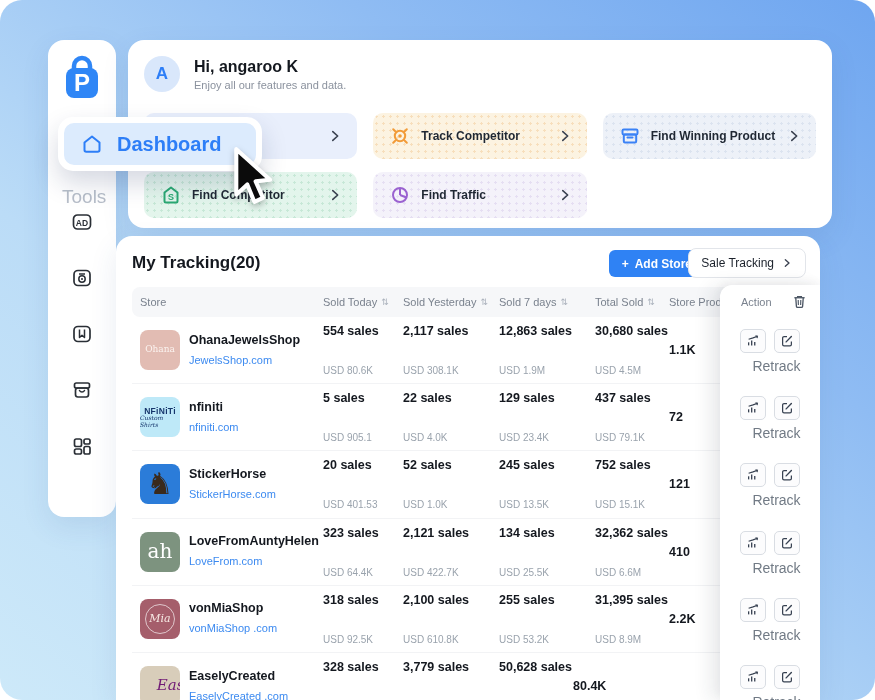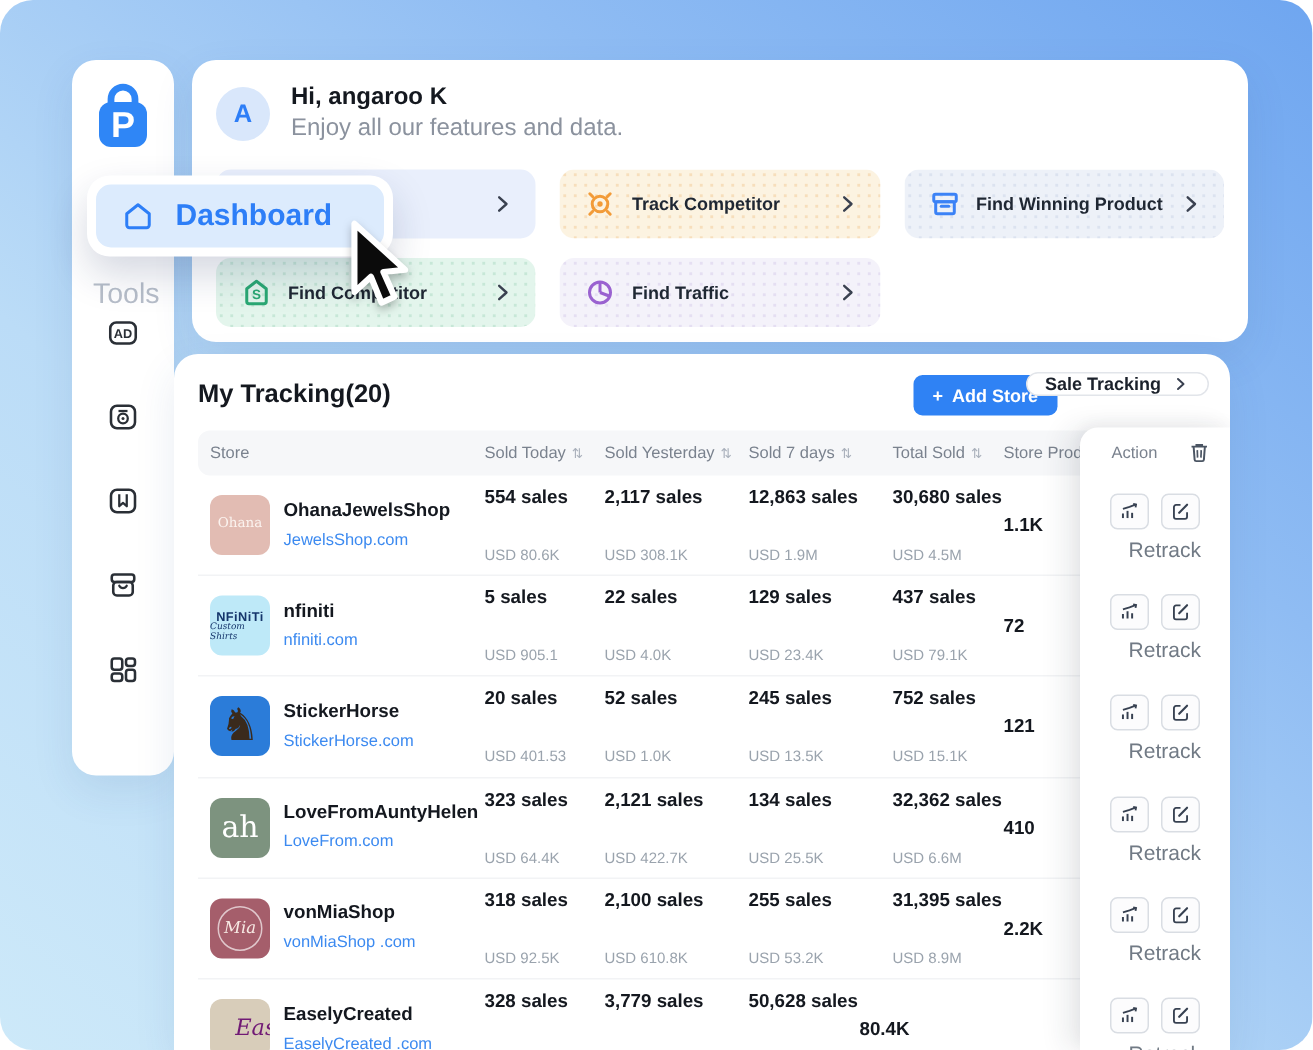--- a/index.html
+++ b/index.html
@@ -21,37 +21,37 @@
     box-shadow:0 12px 26px rgba(20,40,90,.18);padding:6px;z-index:6;}
   #dash-popup .inner{width:100%;height:100%;background:#DCEBFD;border-radius:10px;display:flex;align-items:center;gap:13px;padding-left:16px;}
   #dash-popup .label{font-size:20px;font-weight:600;color:#2D7EF7;}
 
   
   #header-card{left:128px;top:40px;width:704px;height:188px;}
   .greet{position:absolute;left:16px;top:16px;display:flex;gap:14px;align-items:center;}
   .avatar{width:36px;height:36px;border-radius:50%;background:#D9E7FB;display:flex;align-items:center;justify-content:center;
     color:#2D7EF7;font-weight:700;font-size:17px;cursor:pointer;}
   .greet h1{margin:0 0 3px 0;font-size:16px;font-weight:700;}
-  .greet .sub{font-size:16px;color:#8B929E;}
+  .greet .sub{font-size:11px;color:#8B929E;}
   .qa-grid{position:absolute;left:16px;right:16px;top:73px;display:grid;grid-template-columns:repeat(3,1fr);gap:13px 16px;}
   .qa{height:46px;border-radius:10px;display:flex;align-items:center;gap:10px;padding:0 14px 0 16px;cursor:pointer;border:none;}
   .qa .qa-label{font-size:12px;font-weight:600;color:#1f2733;flex:1;text-align:left;}
   .qa-blue{background:#E9EFFC;}
   .qa-orange{background:#FCF3E1;background-image:radial-gradient(rgba(233,168,90,.28) 1px,transparent 1.2px);background-size:7px 7px;}
   .qa-slate{background:#EDF1F8;background-image:radial-gradient(rgba(140,160,200,.18) 1px,transparent 1.2px);background-size:7px 7px;}
   .qa-green{background:#E3F5EC;background-image:radial-gradient(rgba(70,170,120,.18) 1px,transparent 1.2px);background-size:7px 7px;}
   .qa-purple{background:#F4F2FA;background-image:radial-gradient(rgba(150,120,200,.16) 1px,transparent 1.2px);background-size:7px 7px;}
 
   
   #tracking-card{left:116px;top:236px;width:704px;height:464px;border-radius:16px 16px 0 0;overflow:hidden;}
   .track-title{position:absolute;left:16px;top:17px;font-size:17px;font-weight:800;}
   .add-store{position:absolute;right:115px;top:14px;height:27px;background:#2F82F4;color:#fff;border:none;border-radius:6px;
     font-size:12px;font-weight:600;display:flex;align-items:center;gap:6px;padding:0 13px;cursor:pointer;font-family:inherit;}
-  .sale-tracking{position:absolute;right:14px;top:12px;height:16px;background:#fff;border:1px solid #E2E5EA;border-radius:8px;
-    font-size:12px;font-weight:700;color:#1b212b;display:flex;align-items:center;gap:7px;padding:0 12px;cursor:pointer;font-family:inherit;text-align:right;}
+  .sale-tracking{position:absolute;right:14px;top:12px;height:30px;background:#fff;border:1px solid #E2E5EA;border-radius:8px;
+    font-size:12px;font-weight:400;color:#1b212b;display:flex;align-items:center;gap:7px;padding:0 12px;cursor:pointer;font-family:inherit;text-align:right;}
   .table{position:absolute;left:16px;top:51px;width:674px;}
   .thead{display:flex;align-items:center;height:30px;background:#F6F7F9;border-radius:8px;}
   .th{font-size:11px;color:#7A828E;display:flex;align-items:center;gap:4px;}
   .sort{font-size:9px;color:#AAB1BC;line-height:1;}
   .c-store{width:191px;display:flex;align-items:center;gap:9px;padding-left:8px;}
   .c-today{width:80px;}
   .c-yest{width:96px;}
   .c-7d{width:96px;}
   .c-total{width:74px;}
   .c-prod{width:137px;}

